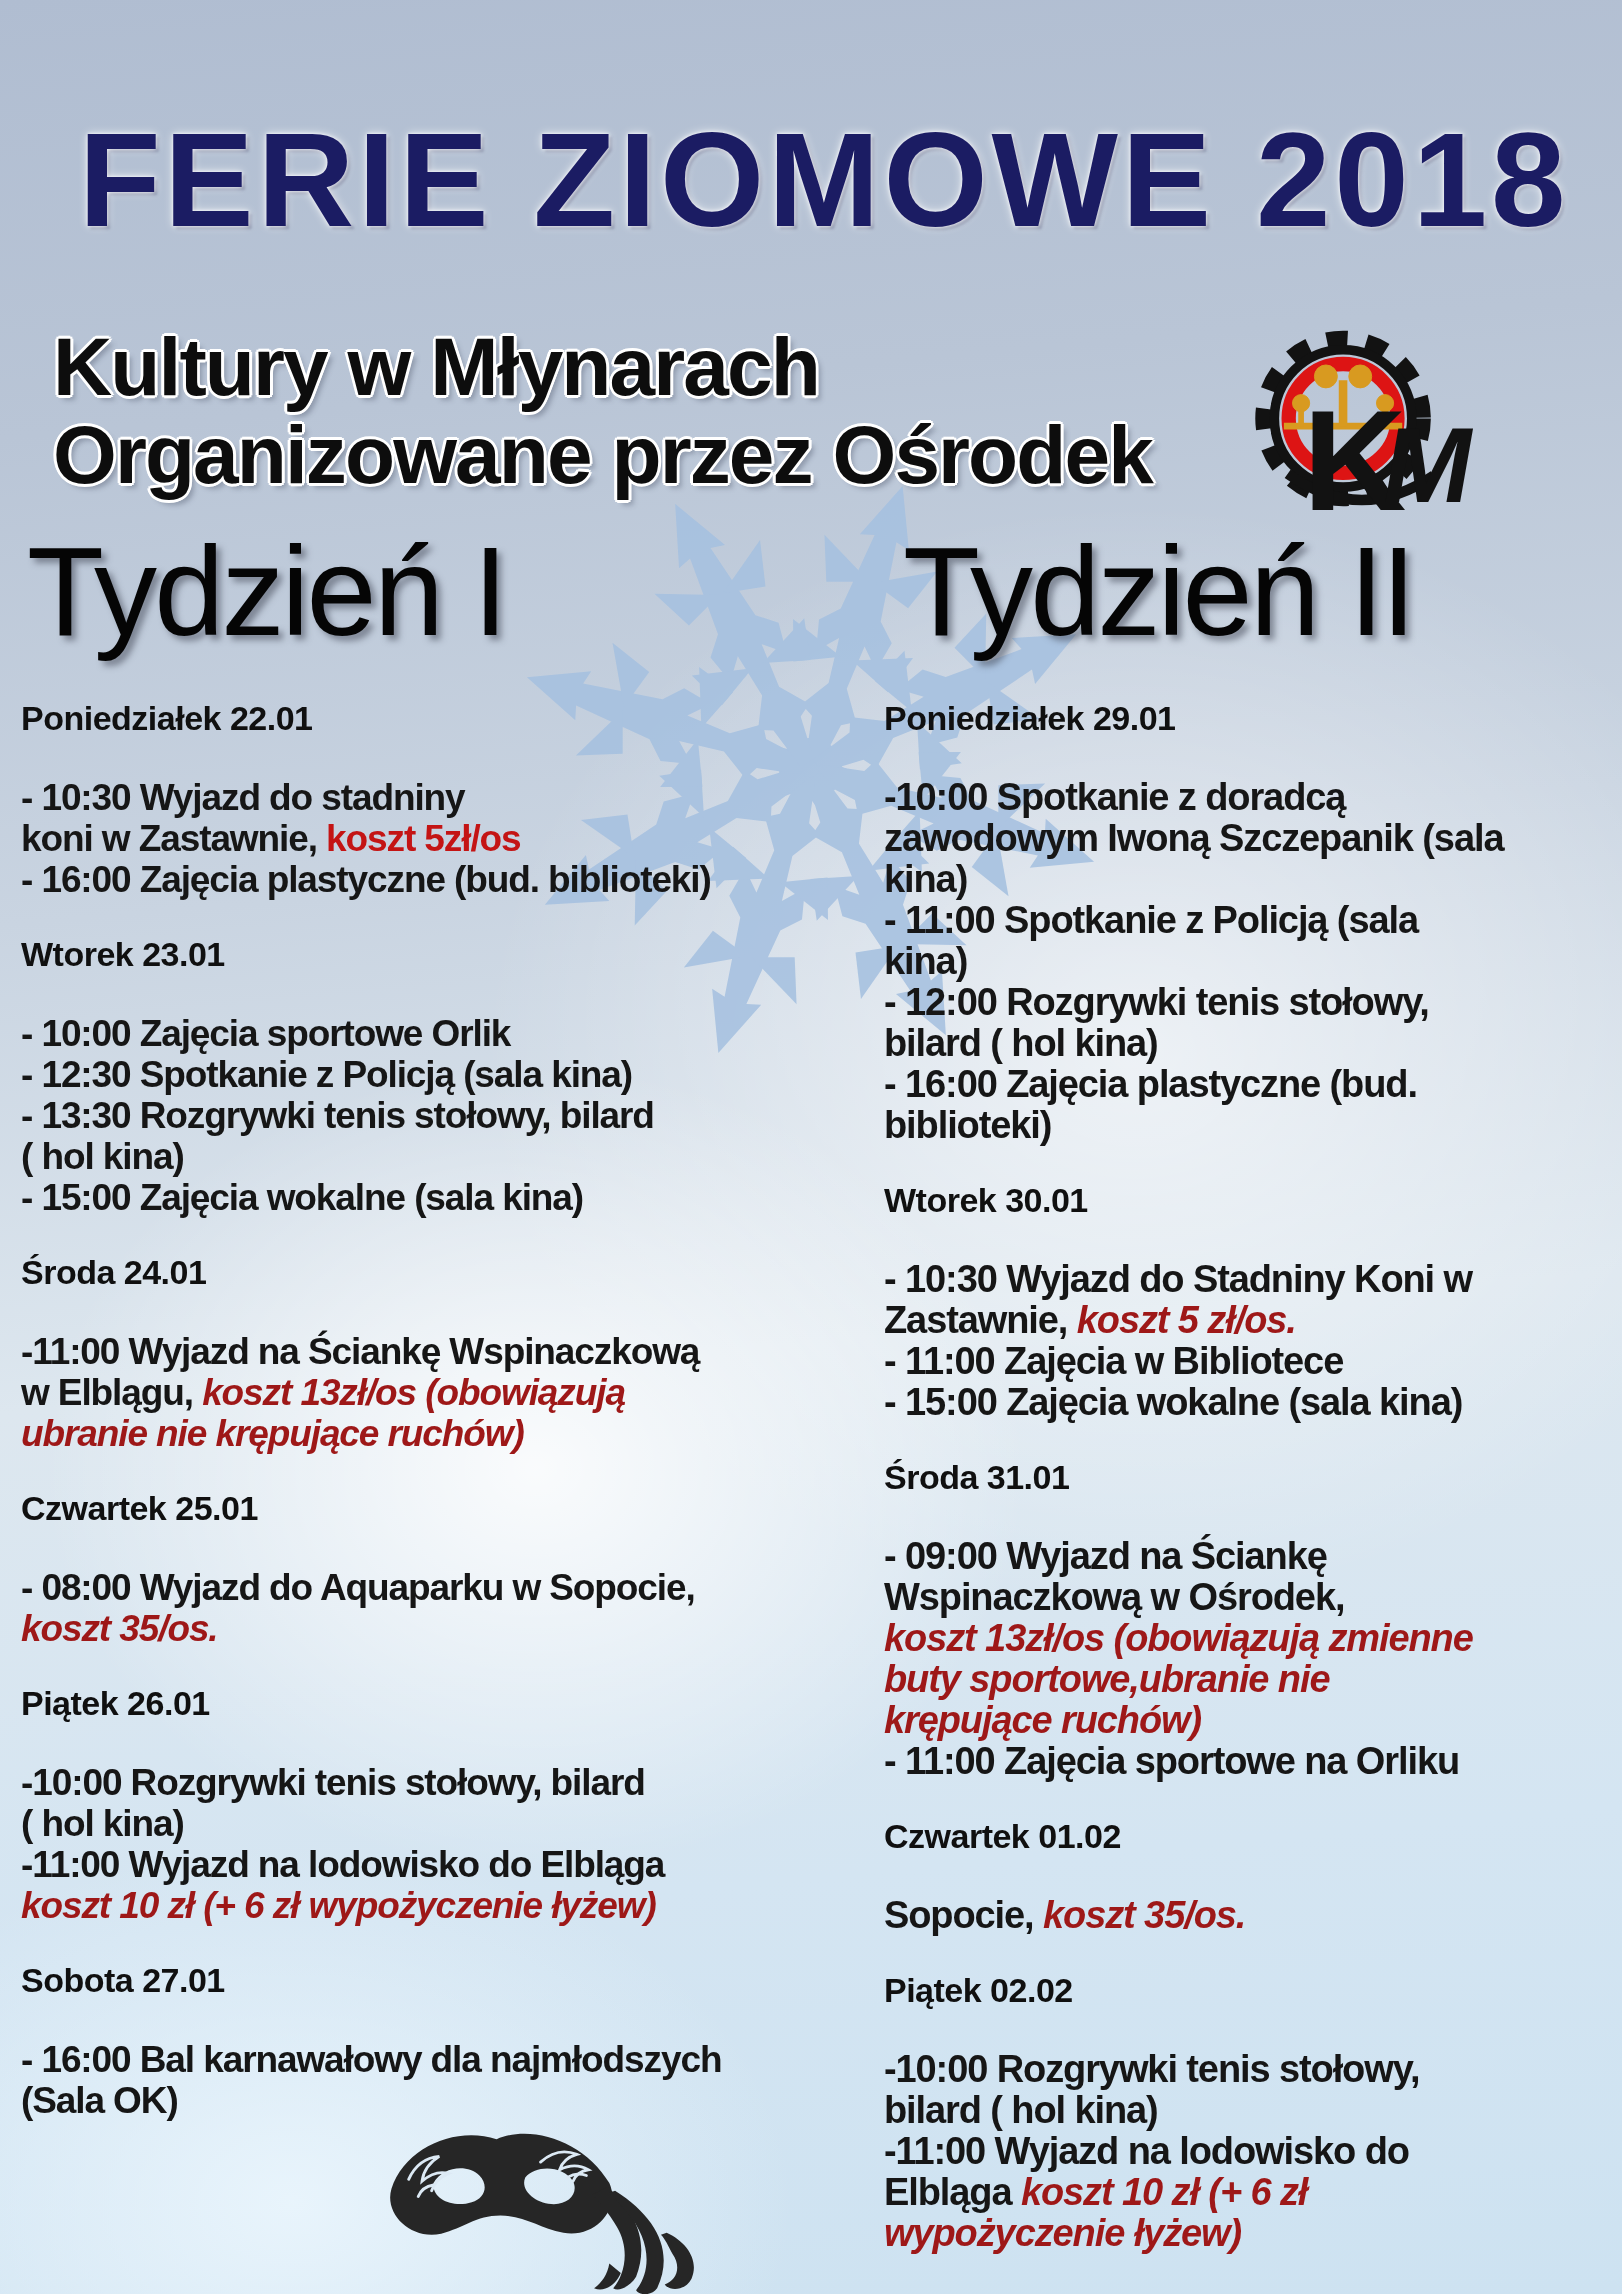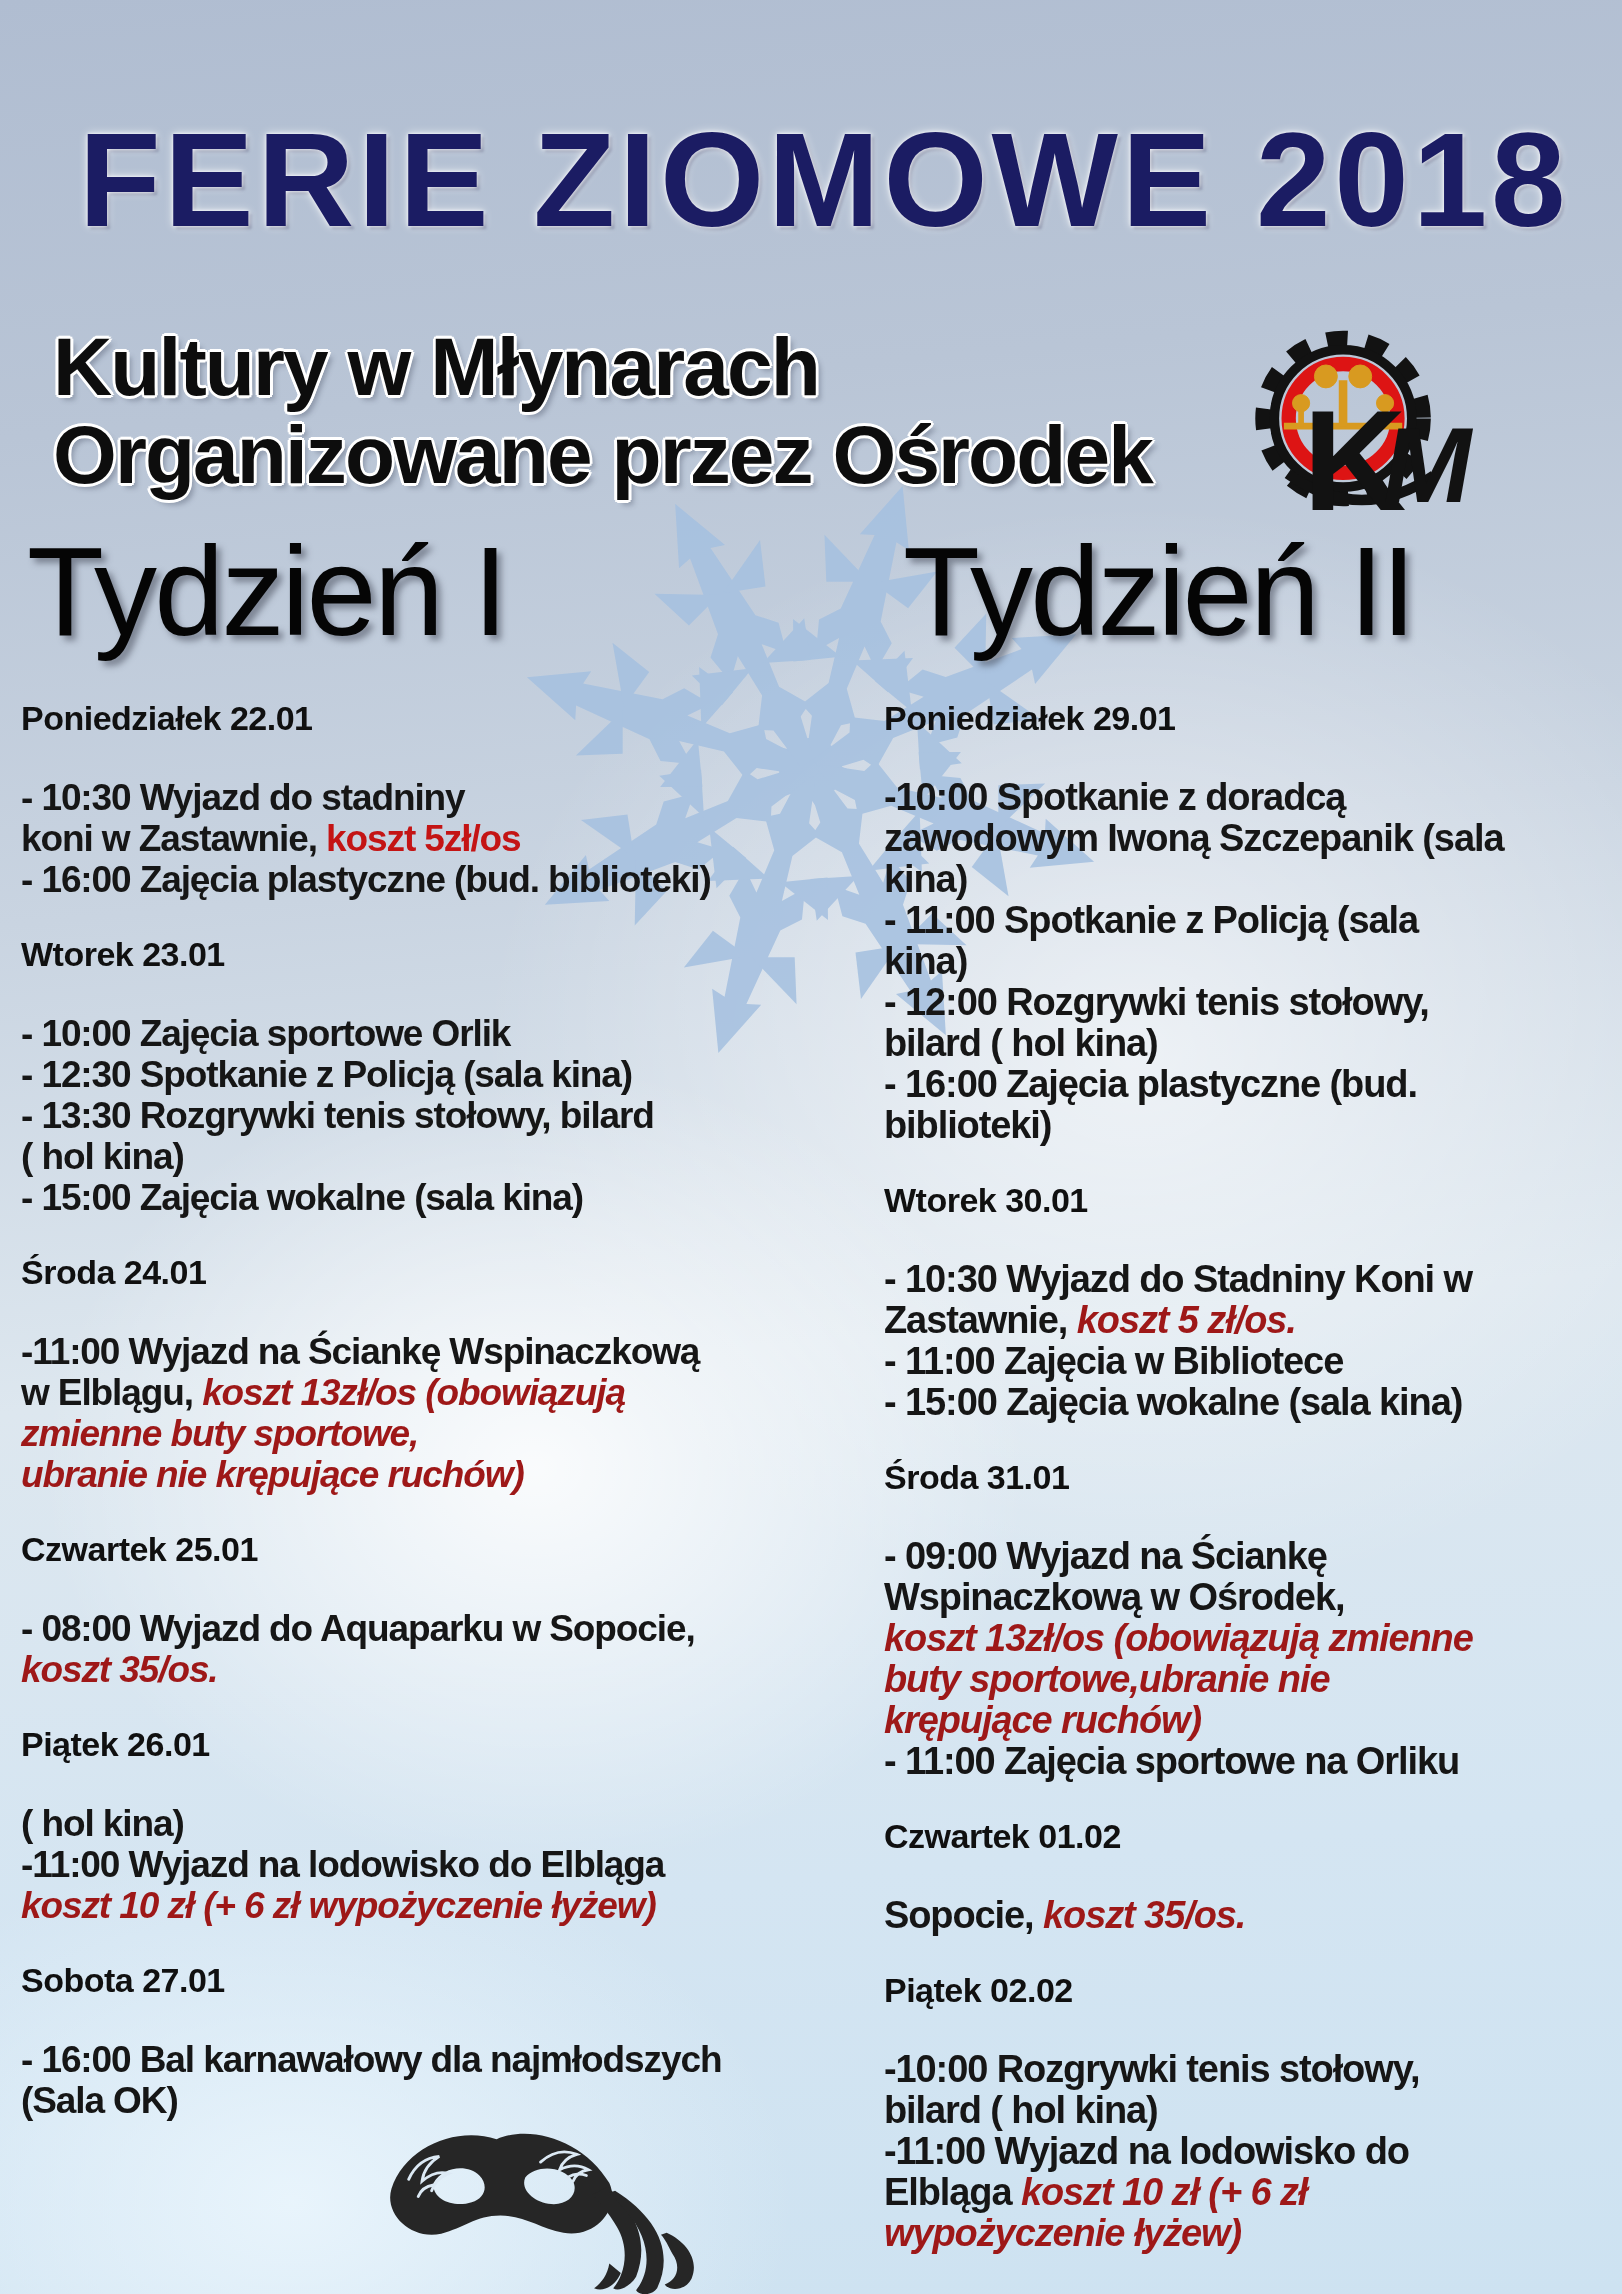--- a/index.html
+++ b/index.html
@@ -134,30 +134,30 @@
         <div class="line"><span class="c-k">- 10:00 Zajęcia sportowe Orlik</span></div>
         <div class="line"><span class="c-k">- 12:30 Spotkanie z Policją (sala kina)</span></div>
         <div class="line"><span class="c-k">- 13:30 Rozgrywki tenis stołowy, bilard</span></div>
         <div class="line"><span class="c-k">( hol kina)</span></div>
         <div class="line"><span class="c-k">- 15:00 Zajęcia wokalne (sala kina)</span></div>
       </div>
       <div class="day-block">
         <div class="day-heading">Środa 24.01</div>
         <div class="line"><span class="c-k">-11:00 Wyjazd na Ściankę Wspinaczkową</span></div>
         <div class="line"><span class="c-k">w Elblągu, </span><span class="c-r">koszt 13zł/os (obowiązują</span></div>
-        <div class="line"><span class="c-r">zmienne buty sportowe,</span></div>
         <div class="line"><span class="c-r">ubranie nie krępujące ruchów)</span></div>
       </div>
       <div class="day-block">
         <div class="day-heading">Czwartek 25.01</div>
         <div class="line"><span class="c-k">- 08:00 Wyjazd do Aquaparku w Sopocie,</span></div>
         <div class="line"><span class="c-r">koszt 35/os.</span></div>
       </div>
       <div class="day-block">
         <div class="day-heading">Piątek 26.01</div>
+        <div class="line"><span class="c-k">-10:00 Rozgrywki tenis stołowy, bilard</span></div>
         <div class="line"><span class="c-k">( hol kina)</span></div>
         <div class="line"><span class="c-k">-11:00 Wyjazd na lodowisko do Elbląga</span></div>
         <div class="line"><span class="c-r">koszt 10 zł (+ 6 zł wypożyczenie łyżew)</span></div>
       </div>
       <div class="day-block">
         <div class="day-heading">Sobota 27.01</div>
         <div class="line"><span class="c-k">- 16:00 Bal karnawałowy dla najmłodszych</span></div>
         <div class="line"><span class="c-k">(Sala OK)</span></div>
       </div>
     </div>

